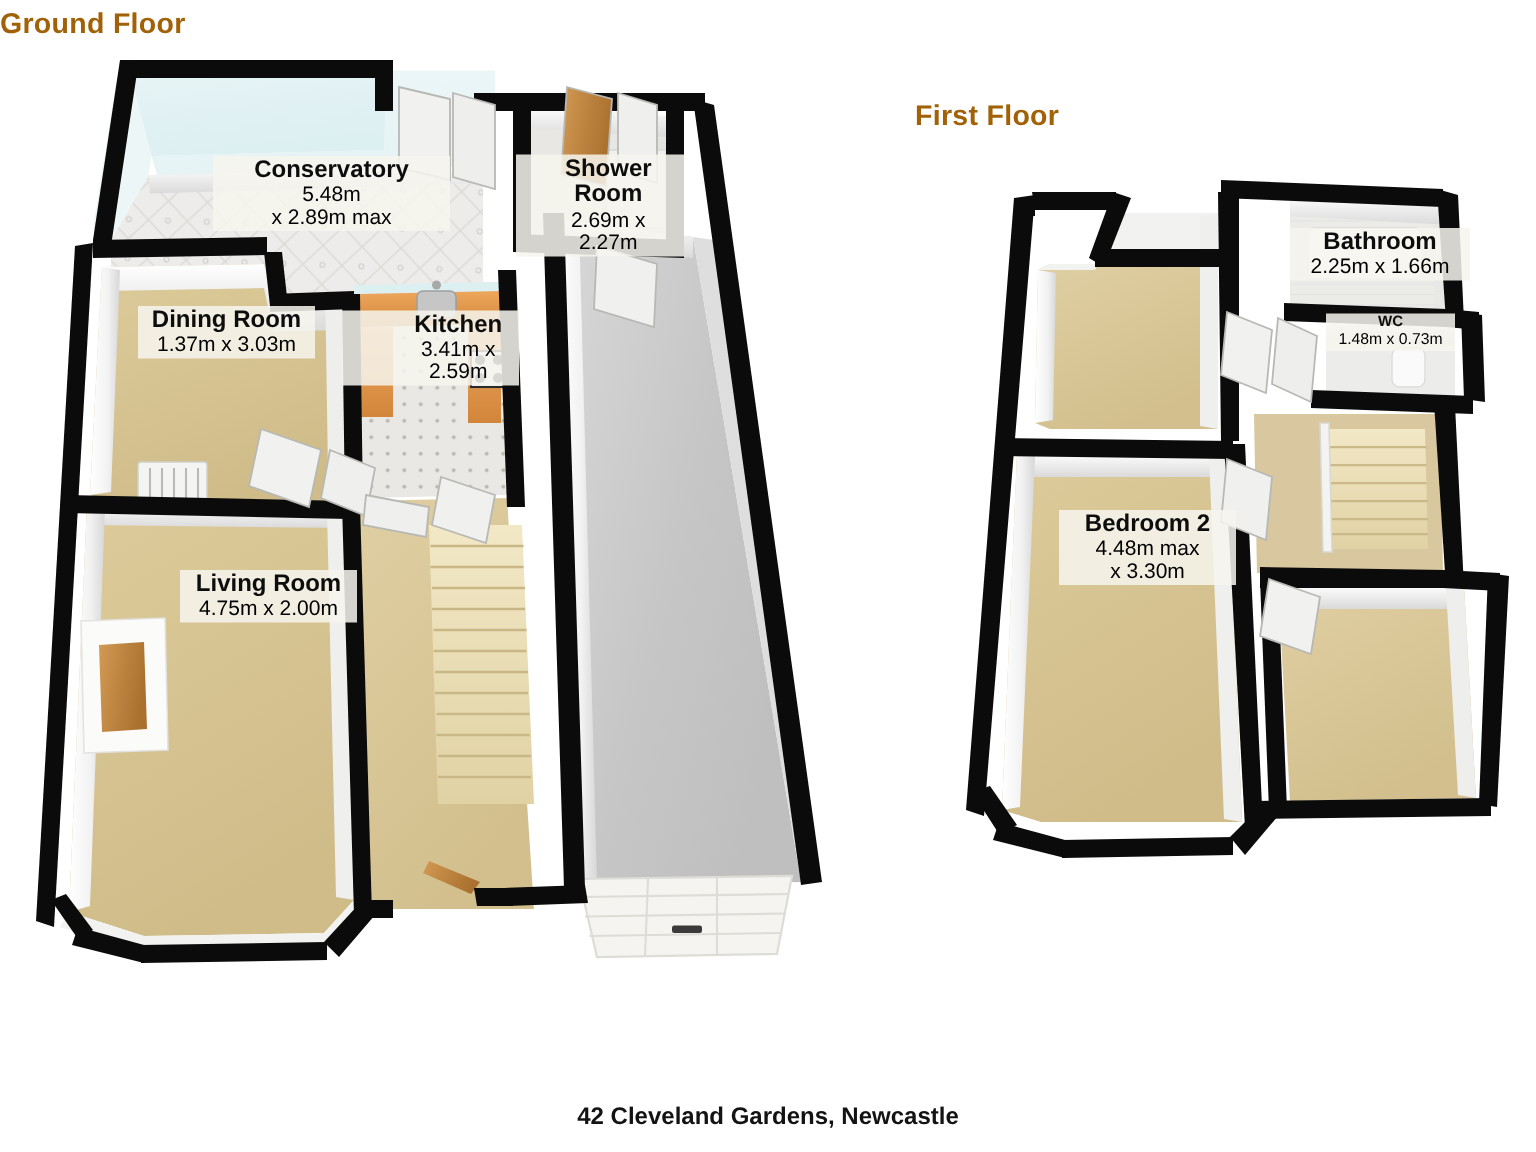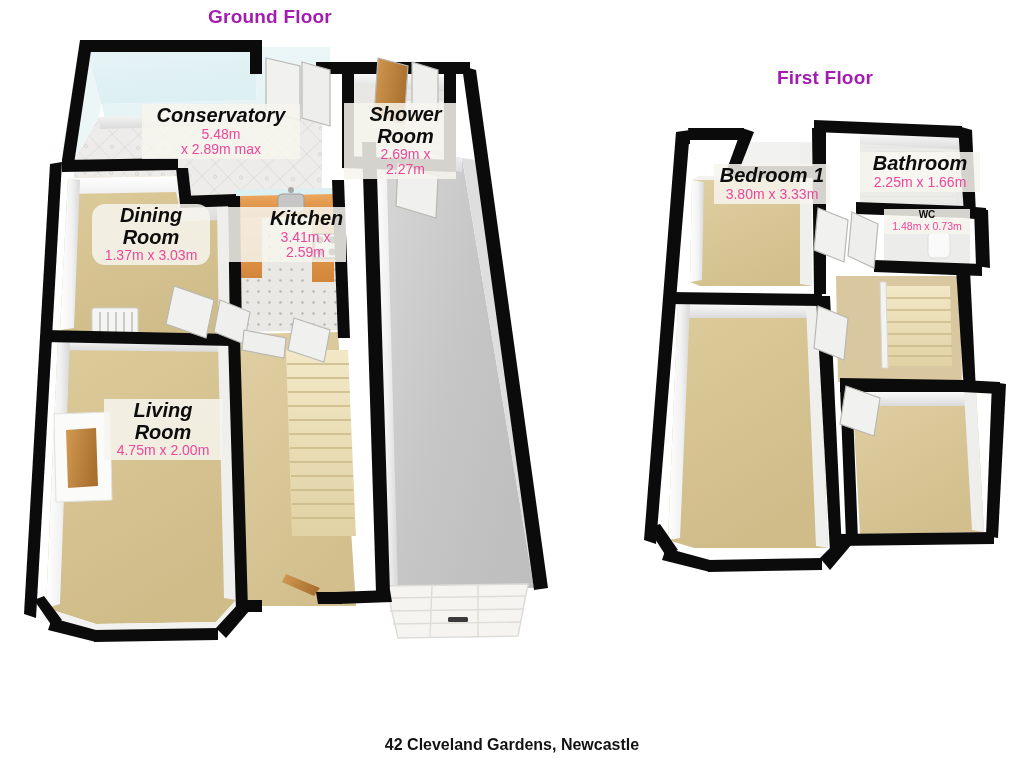--- a/index.html
+++ b/index.html
@@ -21,24 +21,23 @@
     inset: 0;
     width: 1024px;
     height: 768px;
   }
 
   
   .floor-title {
     position: absolute;
     font-weight: bold;
     font-size: 19px;
-    color: #a21caf;
+    color: #a16207;
     letter-spacing: 0.2px;
     white-space: nowrap;
-    text-align: center;
   }
   #title-ground { left: 0px; top: 6px; width: 540px; }
   #title-first  { left: 610px; top: 67px; width: 430px; }
 
   #address-caption {
     position: absolute;
     left: 0; right: 0;
     top: 736px;
     text-align: center;
     font-size: 16px;
@@ -57,23 +56,23 @@
     line-height: 1.08;
     pointer-events: none;
   }
   .room-label .rname {
     display: block;
     font-weight: bold;
     color: #0d0d0d;
   }
   .room-label .rdim {
     display: block;
-    color: #ec4899;
-  }
-  .lbl-md .rname { font-size: 20px; font-style: italic; }
+    color: #000000;
+  }
+  .lbl-md .rname { font-size: 16px; }
   .lbl-md .rdim  { font-size: 14px; }
   .lbl-sm .rname { font-size: 10px; }
   .lbl-sm .rdim  { font-size: 10.5px; }
 
   
   svg.plan {
     position: absolute;
     left: 0; top: 0;
     width: 1024px;
     height: 768px;
@@ -430,48 +429,49 @@
     <span class="rname">Conservatory</span>
     <span class="rdim">5.48m</span>
     <span class="rdim">x 2.89m max</span>
   </div>
 
   <div class="room-label lbl-md" style="left:344px; top:103px; width:112px;padding-left:16px;">
     <span class="rname">Shower Room</span>
     <span class="rdim">2.69m x 2.27m</span>
   </div>
 
-  <div class="room-label lbl-md" style="left:92px; top:204px; width:118px;border-radius:13px;">
+  <div class="room-label lbl-md" style="left:92px; top:204px; width:118px;">
     <span class="rname">Dining Room</span>
     <span class="rdim">1.37m x 3.03m</span>
   </div>
 
   <div class="room-label lbl-md" style="left:228px; top:207px; width:118px;padding-left:42px;">
     <span class="rname">Kitchen</span>
     <span class="rdim">3.41m x 2.59m</span>
   </div>
 
 
-  <div class="room-label lbl-md" style="left:104px; top:380px; width:118px;margin-top:19px;">
+  <div class="room-label lbl-md" style="left:120px; top:380px; width:118px;">
     <span class="rname">Living Room</span>
     <span class="rdim">4.75m x 2.00m</span>
   </div>
 
-  <div class="room-label lbl-md" style="left:714px; top:164px; width:116px;">
-    <span class="rname">Bedroom 1</span>
-    <span class="rdim">3.80m x 3.33m</span>
-  </div>
 
   <div class="room-label lbl-md" style="left:860px; top:152px; width:120px;">
     <span class="rname">Bathroom</span>
     <span class="rdim">2.25m x 1.66m</span>
   </div>
 
   <div class="room-label lbl-sm" style="left:884px; top:209px; width:86px;">
     <span class="rname">WC</span>
     <span class="rdim">1.48m x 0.73m</span>
   </div>
 
+  <div class="room-label lbl-md" style="left:706px; top:340px; width:118px;">
+    <span class="rname">Bedroom 2</span>
+    <span class="rdim">4.48m max</span>
+    <span class="rdim">x 3.30m</span>
+  </div>
 
 
   <div id="address-caption">42 Cleveland Gardens, Newcastle</div>
 
 </div>
 
 </body></html>

